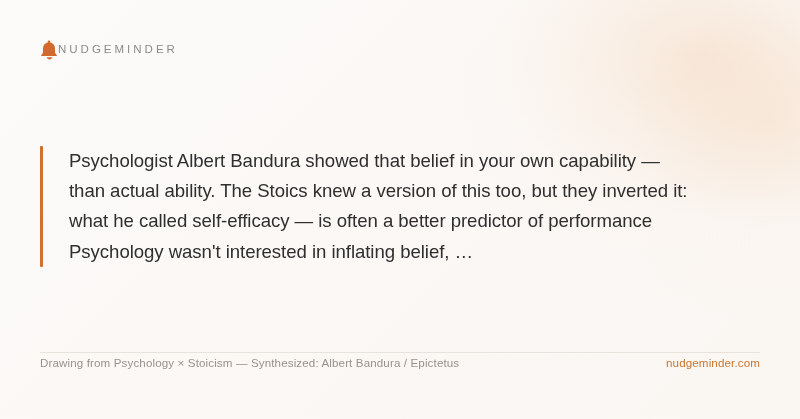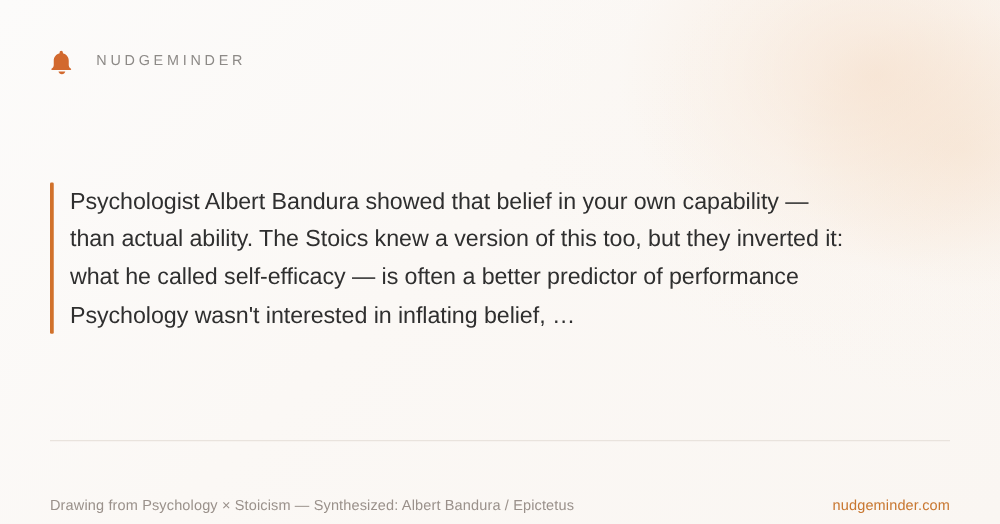--- a/index.html
+++ b/index.html
@@ -35,21 +35,20 @@
     align-items: center;
     height: 28px;
   }
   #bell-icon {
     width: 18px;
     height: 20px;
     display: block;
     flex: 0 0 auto;
   }
   #brand-wordmark {
-    margin-left: 19px;
     font-size: 11.5px;
     letter-spacing: 3.0px;
     color: #8d8a87;
     font-weight: 400;
     white-space: nowrap;
     line-height: 1;
   }
 
   
   #quote-block {
@@ -60,21 +59,21 @@
     display: flex;
   }
   #quote-accent-bar {
     width: 3px;
     flex: 0 0 3px;
     background: #d1712b;
     border-radius: 1px;
     align-self: stretch;
   }
   #quote-lines {
-    margin-left: 13px;
+    margin-left: 26px;
     flex: 1 1 auto;
   }
   .quote-line {
     font-size: 18.6px;
     line-height: 30.2px;
     color: #2f2f2f;
     font-weight: 400;
     white-space: nowrap;
     letter-spacing: -0.05px;
   }
@@ -84,21 +83,21 @@
     position: absolute;
     left: 40px;
     top: 352px;
     width: 720px;
     height: 1px;
     background: #e9e3dd;
   }
   #footer-bar {
     position: absolute;
     left: 40px;
-    top: 368px;
+    top: 356px;
     width: 720px;
     display: flex;
     align-items: baseline;
     justify-content: space-between;
   }
   #footer-attribution {
     font-size: 11.6px;
     color: #9a918b;
     letter-spacing: 0.12px;
     white-space: nowrap;
@@ -129,16 +128,16 @@
       <div class="quote-line">Psychologist Albert Bandura showed that belief in your own capability —</div>
       <div class="quote-line">than actual ability. The Stoics knew a version of this too, but they inverted it:</div>
       <div class="quote-line">what he called self-efficacy — is often a better predictor of performance</div>
       <div class="quote-line">Psychology wasn't interested in inflating belief, …</div>
     </div>
   </div>
 
   <div id="footer-divider"></div>
   <div id="footer-bar">
     <div id="footer-attribution">Drawing from Psychology × Stoicism — Synthesized: Albert Bandura / Epictetus</div>
-    <a id="footer-site" href="#" style="text-decoration:none;margin-top:30px;">nudgeminder.com</a>
+    <a id="footer-site" href="#" style="text-decoration:none;">nudgeminder.com</a>
   </div>
 
 </div>
 
 </body></html>

